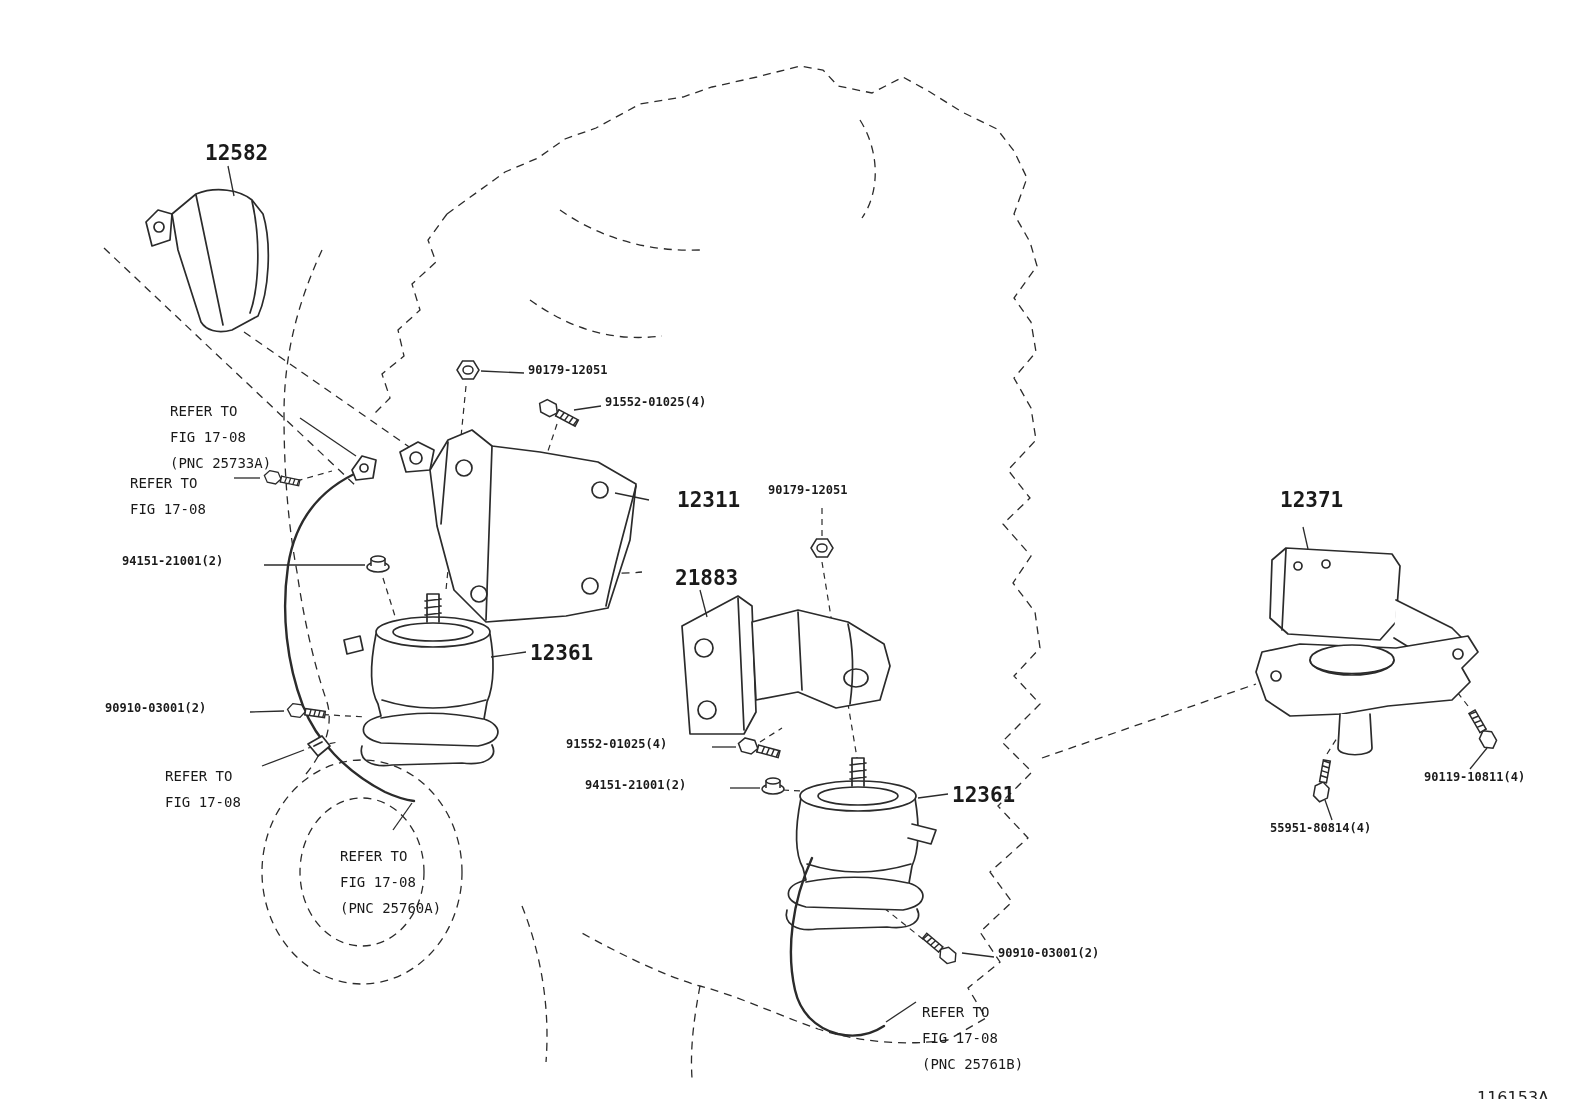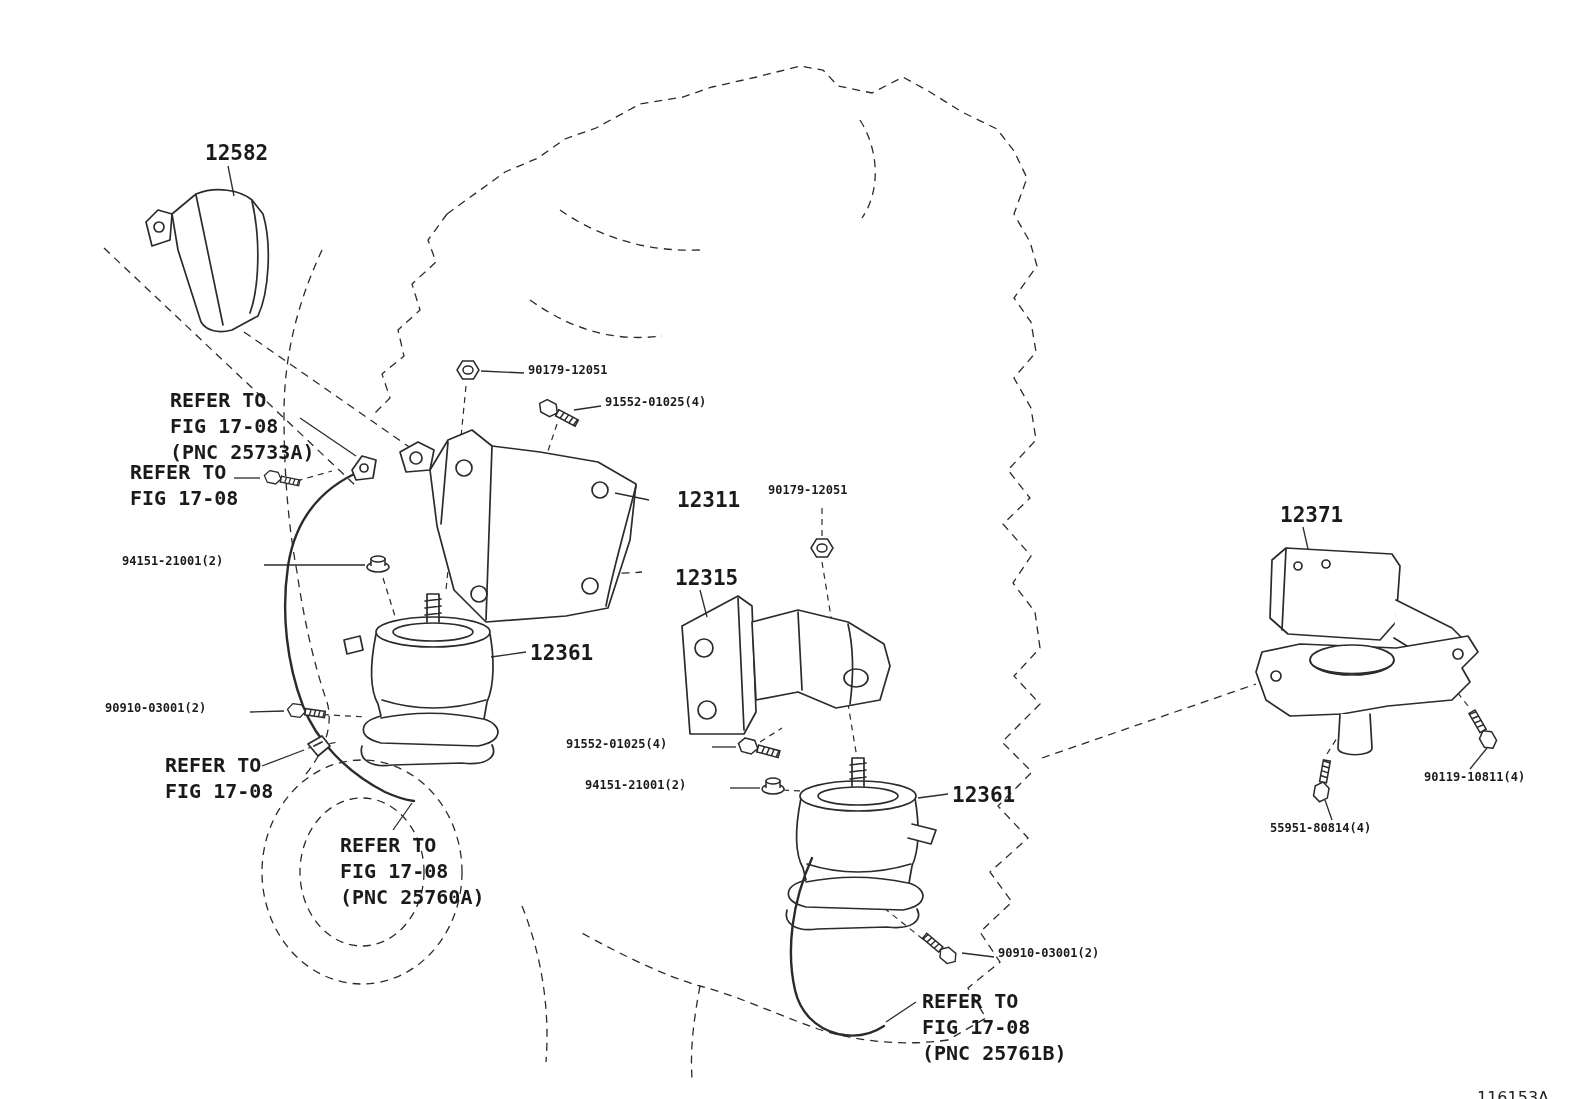--- a/index.html
+++ b/index.html
@@ -2,21 +2,21 @@
 <html><head>
 <meta charset="utf-8">
 <style>
   html,body{margin:0;padding:0;background:#ffffff;}
   body{width:1592px;height:1099px;position:relative;overflow:hidden;
        font-family:"DejaVu Sans Mono", monospace;color:#1a1a1a;}
   .stage{position:absolute;left:0;top:0;width:1592px;height:1099px;}
   svg{position:absolute;left:0;top:0;}
   .lbl{position:absolute;font-weight:bold;font-size:12px;white-space:nowrap;}
   .lbl.big{font-size:21px;}
-  .note{position:absolute;font-weight:bold;font-size:20px;line-height:26px;white-space:pre-line;}
+  .note{position:absolute;font-weight:normal;font-size:14px;line-height:26px;white-space:pre-line;margin-top:11px;}
   .figcode{position:absolute;font-family:"DejaVu Sans", sans-serif;font-size:16px;color:#222;margin-top:20px;}
 </style>
 </head>
 <body>
 
 <div class="stage">
 
 <svg width="1592" height="1099" viewBox="0 0 1592 1099">
   <defs>
     <g id="bolt" fill="#ffffff" stroke="#2b2b2b" stroke-width="1.5">
@@ -187,24 +187,24 @@
     <path d="M 994 957 L 962 953"></path>
     <path d="M 916 1002 L 886 1022"></path>
     <path d="M 1303 527 L 1308 549"></path>
     <path d="M 1470 769 L 1487 748"></path>
     <path d="M 1332 820 L 1325 800"></path>
   </g>
 </svg>
 
   <div class="lbl big" style="left:205px;top:141px">12582</div>
   <div class="lbl big" style="left:677px;top:488px">12311</div>
-  <div class="lbl big" style="left:675px;top:566px">12315</div>
+  <div class="lbl big" style="left:675px;top:566px">21883</div>
   <div class="lbl big" style="left:530px;top:641px">12361</div>
   <div class="lbl big" style="left:952px;top:783px">12361</div>
-  <div class="lbl big" style="left:1280px;top:503px">12371</div>
+  <div class="lbl big" style="left:1280px;top:488px">12371</div>
 
   <div class="lbl" style="left:528px;top:363px">90179-12051</div>
   <div class="lbl" style="left:768px;top:483px">90179-12051</div>
   <div class="lbl" style="left:605px;top:395px">91552-01025(4)</div>
   <div class="lbl" style="left:566px;top:737px">91552-01025(4)</div>
   <div class="lbl" style="left:122px;top:554px">94151-21001(2)</div>
   <div class="lbl" style="left:585px;top:778px">94151-21001(2)</div>
   <div class="lbl" style="left:105px;top:701px">90910-03001(2)</div>
   <div class="lbl" style="left:998px;top:946px">90910-03001(2)</div>
   <div class="lbl" style="left:1424px;top:770px">90119-10811(4)</div>

